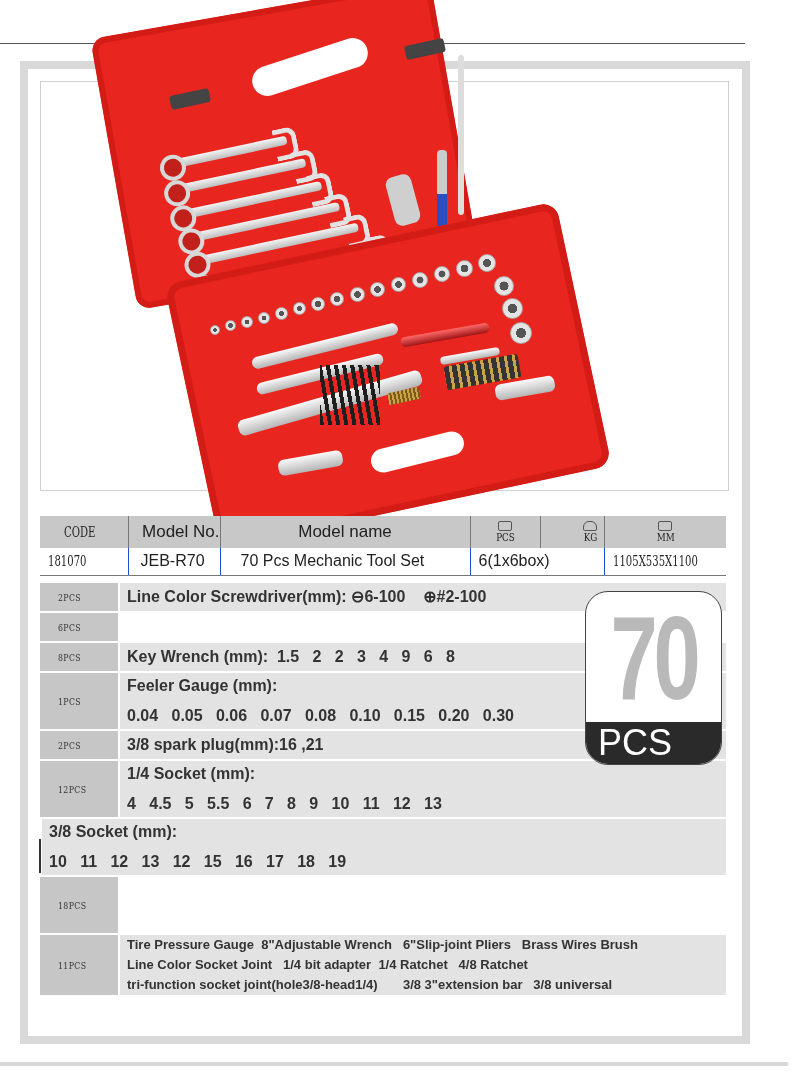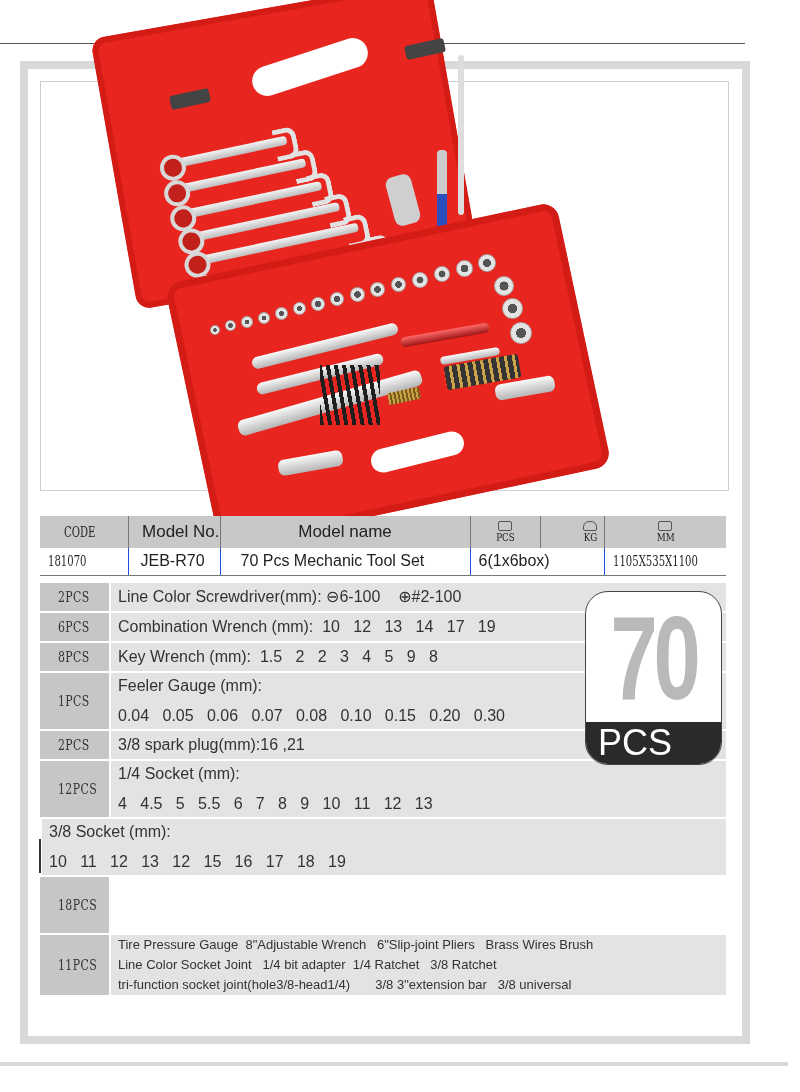--- a/index.html
+++ b/index.html
@@ -40,23 +40,23 @@
   .spec-table th:first-child { border-left: none; }
   .spec-table td { height: 27px; font-size: 16px; border-left: 1px solid #1d4ed8; border-bottom: 1px solid #777; color: #222; padding-left: 8px; }
   .spec-table td:first-child { border-left: none; }
   .narrow { font-family: "DejaVu Serif", serif; font-stretch: condensed; letter-spacing: 0px; font-size: 14px; transform: scaleX(0.8); transform-origin: left center; display: inline-block; }
   .hdr-icon { display: block; margin: 0 auto; width: 14px; height: 10px; border: 1px solid #555; border-radius: 2px; }
   .hdr-small { display: block; font-family: "DejaVu Serif", serif; font-size: 11px; transform: scaleX(0.8); }
 
   
   .list { position: absolute; left: 40px; top: 583px; width: 686px; }
   .row { display: flex; border-bottom: 2px solid #ffffff; }
-  .qty { width: 69px; background: #c6c6c6; display: flex; align-items: center; padding-left: 18px; font-family: "DejaVu Serif", serif; font-size: 14px; color: #333; }
+  .qty { width: 78px; background: #c6c6c6; display: flex; align-items: center; padding-left: 18px; font-family: "DejaVu Serif", serif; font-size: 10px; color: #333; }
   .qty span { display: inline-block; transform: scaleX(0.78); transform-origin: left center; letter-spacing: 0.5px; }
-  .desc { flex: 1; background: #e3e3e3; border-left: 2px solid #ffffff; padding-left: 7px; font-size: 16px; color: #333; display: flex; flex-direction: column; justify-content: center; }
+  .desc { flex: 1; background: #e3e3e3; border-left: 2px solid #ffffff; padding-left: 7px; font-size: 16px; color: #333; display: flex; flex-direction: column; justify-content: center; font-weight: bold; }
   .desc .line { white-space: pre; line-height: 30px; }
   .desc.small .line { font-size: 13px; line-height: 20px; }
   .h1 { height: 30px; } .h2 { height: 58px; } .h3 { height: 62px; }
 
   .left-mark { position: absolute; left: 39px; top: 839px; width: 2px; height: 34px; background: #333; }
 
   
   .badge { position: absolute; left: 585px; top: 591px; width: 137px; height: 174px; border: 1px solid #444; border-radius: 23px; background: #fff; overflow: hidden; }
   .badge-num { position: absolute; left: 0; top: 0; width: 100%; height: 132px; text-align: center; font-family: "Liberation Sans", sans-serif; font-weight: bold; font-size: 118px; line-height: 132px; color: #b9b9b9; transform: scaleX(0.72); letter-spacing: -6px; }
   .badge-pcs { position: absolute; left: 0; bottom: 0; width: 100%; height: 42px; background: #2a2a2a; color: #fff; font-size: 36px; line-height: 42px; padding-left: 12px; }
@@ -158,30 +158,27 @@
         <span>2PCS</span>
       </div>
     <div class="desc">
         <div class="line">Line Color Screwdriver(mm): ⊖6-100    ⊕#2-100</div>
       </div>
   </div>
   <div class="row h1">
     <div class="qty">
         <span>6PCS</span>
       </div>
-    <div class="desc">
-        <div class="line">Combination Wrench (mm):  10   12   13   14   17   19</div>
-      </div>
   </div>
   <div class="row h1">
     <div class="qty">
         <span>8PCS</span>
       </div>
     <div class="desc">
-        <div class="line">Key Wrench (mm):  1.5   2   2   3   4   5   9   8</div>
+        <div class="line">Key Wrench (mm):  1.5   2   2   3   4   9   6   8</div>
       </div>
   </div>
   <div class="row h2">
     <div class="qty">
         <span>1PCS</span>
       </div>
     <div class="desc">
       <div class="line">Feeler Gauge (mm):</div>
       <div class="line">0.04   0.05   0.06   0.07   0.08   0.10   0.15   0.20   0.30</div>
     </div>
@@ -213,21 +210,21 @@
     <div class="qty">
         <span>18PCS</span>
       </div>
   </div>
   <div class="row h3">
     <div class="qty">
         <span>11PCS</span>
       </div>
     <div class="desc small">
       <div class="line">Tire Pressure Gauge  8"Adjustable Wrench   6"Slip-joint Pliers   Brass Wires Brush</div>
-      <div class="line">Line Color Socket Joint   1/4 bit adapter  1/4 Ratchet   3/8 Ratchet</div>
+      <div class="line">Line Color Socket Joint   1/4 bit adapter  1/4 Ratchet   4/8 Ratchet</div>
       <div class="line">tri-function socket joint(hole3/8-head1/4)       3/8 3"extension bar   3/8 universal</div>
     </div>
   </div>
 </div>
 
 <div class="left-mark"></div>
 
 <div class="badge">
   <div class="badge-num">70</div>
   <div class="badge-pcs">PCS</div>

